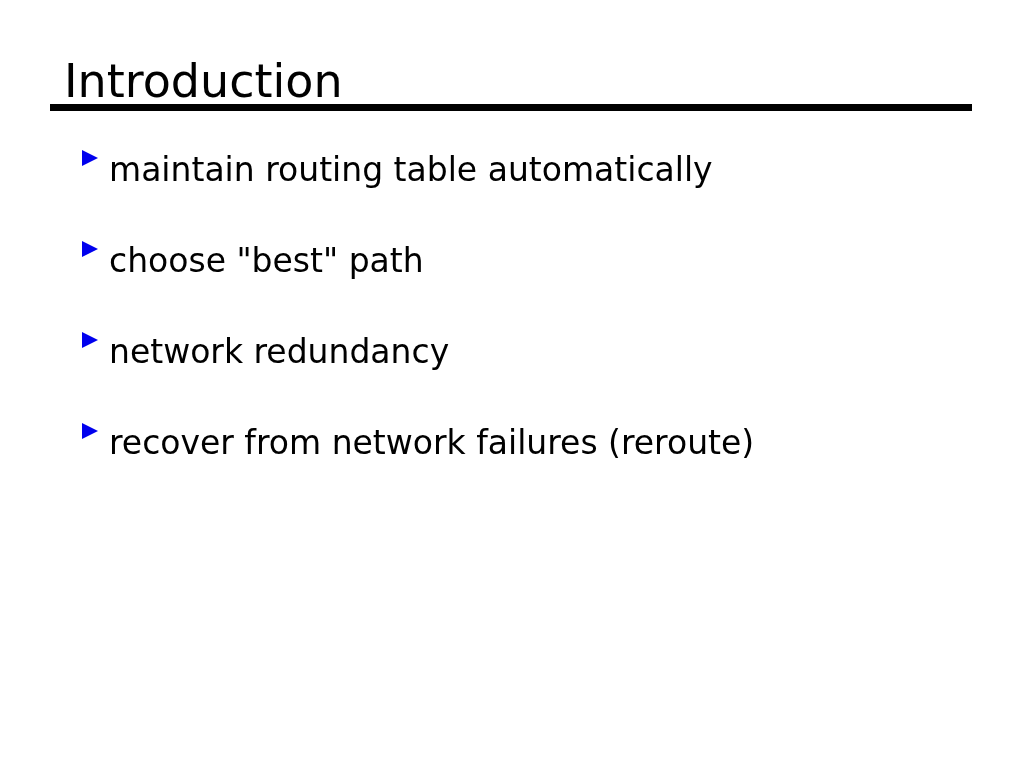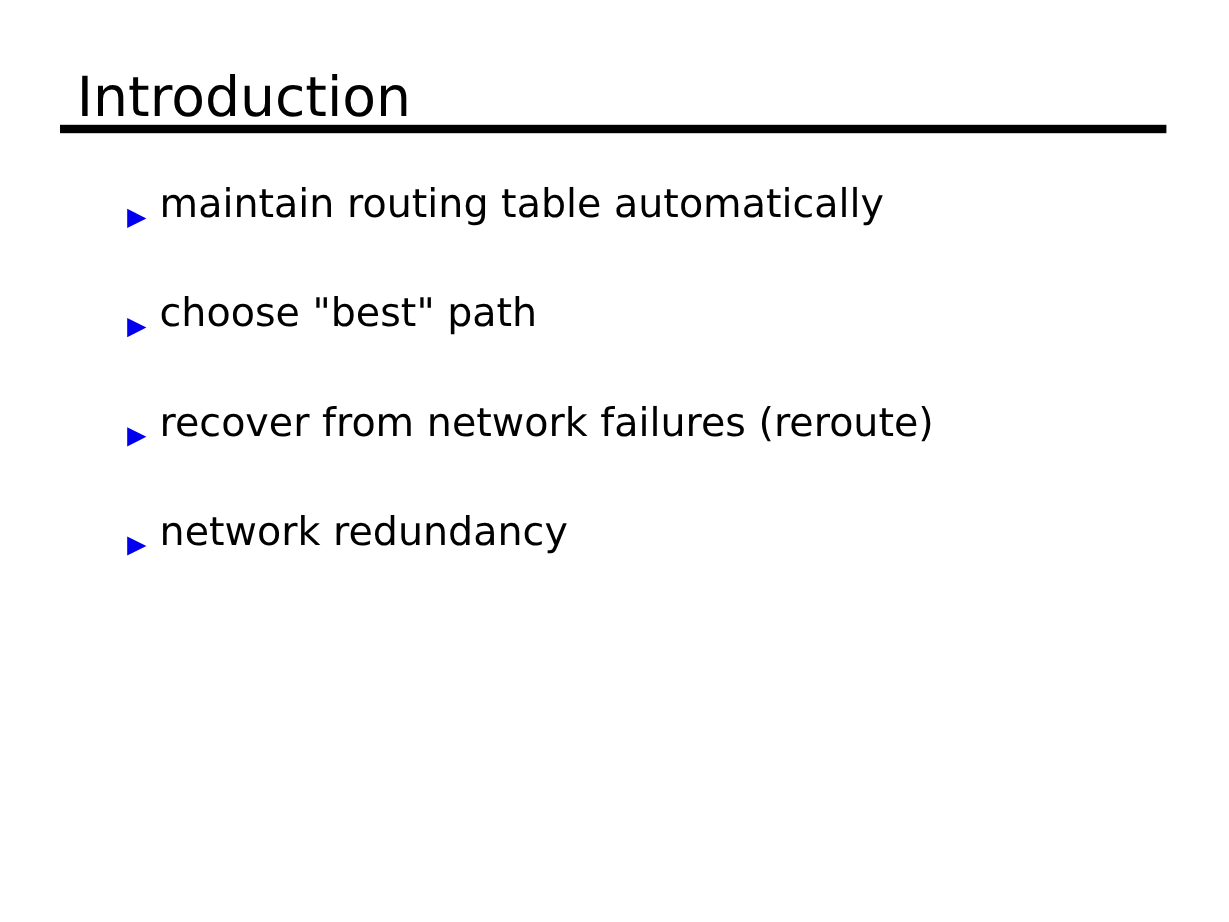--- a/index.html
+++ b/index.html
@@ -38,25 +38,24 @@
     background: #000000;
   }
   .bullet-list {
     position: absolute;
     left: 82px;
     top: 150px;
     width: 900px;
   }
   .bullet-row {
     display: flex;
-    align-items: flex-end;
+    align-items: flex-start;
     column-gap: 11px;
     height: 40px;
     margin-bottom: 51px; 
-    margin-left: 24px;
   }
   .bullet-row:last-child {
     margin-bottom: 0;
   }
   .tri {
     display: block;
     width: 0;
     height: 0;
     border-top: 8px solid transparent;
     border-bottom: 8px solid transparent;
@@ -86,23 +85,23 @@
       <span class="bullet-text">maintain routing table automatically</span>
     </div>
 
     <div class="bullet-row">
       <span class="tri"></span>
       <span class="bullet-text">choose "best" path</span>
     </div>
 
     <div class="bullet-row">
       <span class="tri"></span>
-      <span class="bullet-text">recover from network failures (reroute)</span>
+      <span class="bullet-text">network redundancy</span>
     </div>
 
     <div class="bullet-row">
       <span class="tri"></span>
-      <span class="bullet-text">network redundancy</span>
+      <span class="bullet-text">recover from network failures (reroute)</span>
     </div>
 
   </div>
 
 </div>
 
 </body></html>

